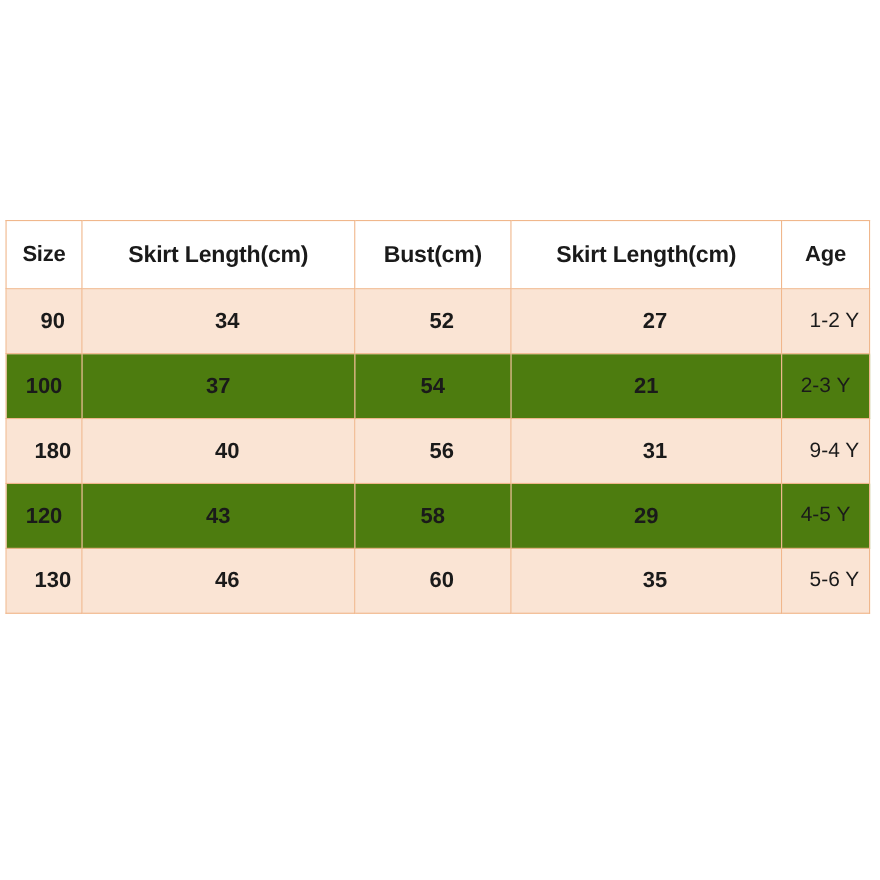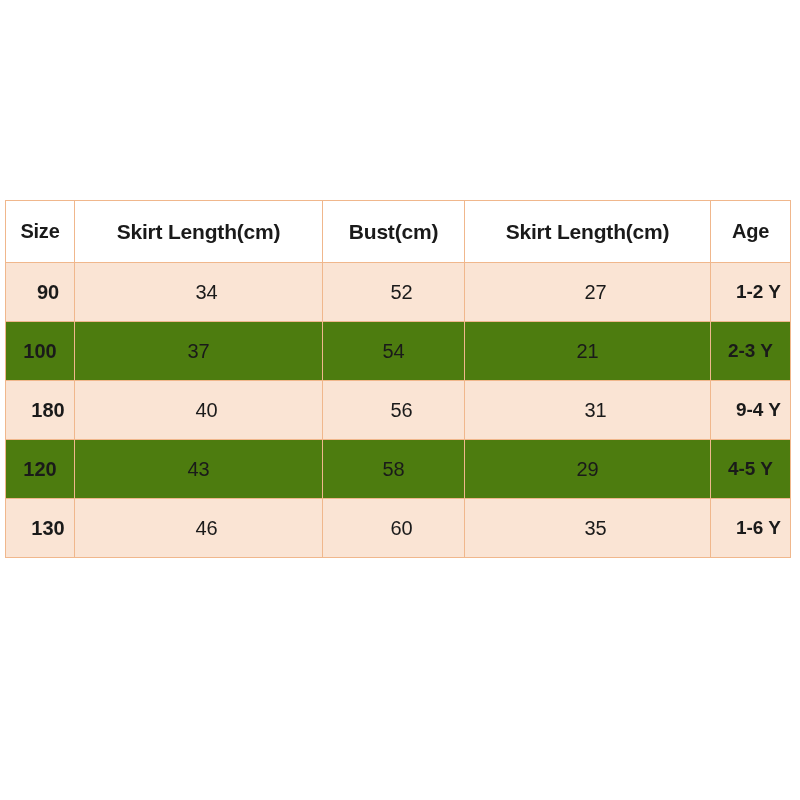--- a/index.html
+++ b/index.html
@@ -60,28 +60,28 @@
   #size-chart thead th.th-size { font-size: 20px; }
   #size-chart thead th.th-age  { font-size: 20px; }
 
   
   #size-chart tbody tr { height: 59px; }
   #size-chart tbody tr.shaded td { background: #fae4d4; padding-left: 16px; }
   #size-chart tbody tr.plain  td { background: #4d7c0f; }
 
   #size-chart tbody td {
     font-size: 20px;
-    font-weight: normal;
+    font-weight: bold;
   }
   #size-chart tbody td.cell-size {
     font-weight: bold;
     font-size: 20px;
   }
   #size-chart tbody td.cell-age {
-    font-weight: bold;
+    font-weight: normal;
     font-size: 19px;
   }
 </style>
 </head>
 <body>
 
 <div id="canvas">
 
   <table id="size-chart">
     <colgroup>
@@ -129,18 +129,18 @@
         <td class="cell-tops">43</td>
         <td class="cell-bust">58</td>
         <td class="cell-skirt">29</td>
         <td class="cell-age">4-5 Y</td>
       </tr>
       <tr class="shaded">
         <td class="cell-size">130</td>
         <td class="cell-tops">46</td>
         <td class="cell-bust">60</td>
         <td class="cell-skirt">35</td>
-        <td class="cell-age">1-6 Y</td>
+        <td class="cell-age">5-6 Y</td>
       </tr>
     </tbody>
   </table>
 
 </div>
 
 </body></html>

